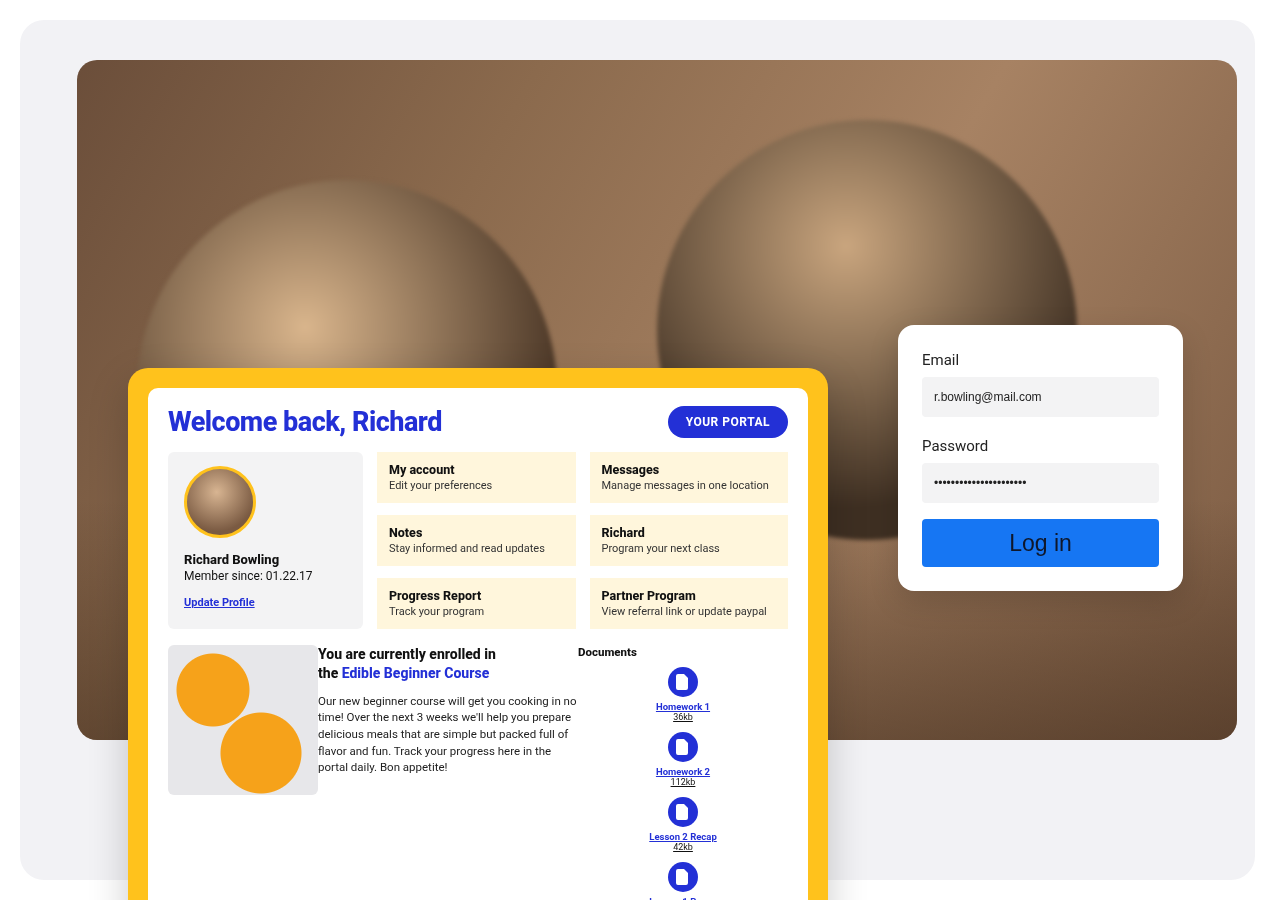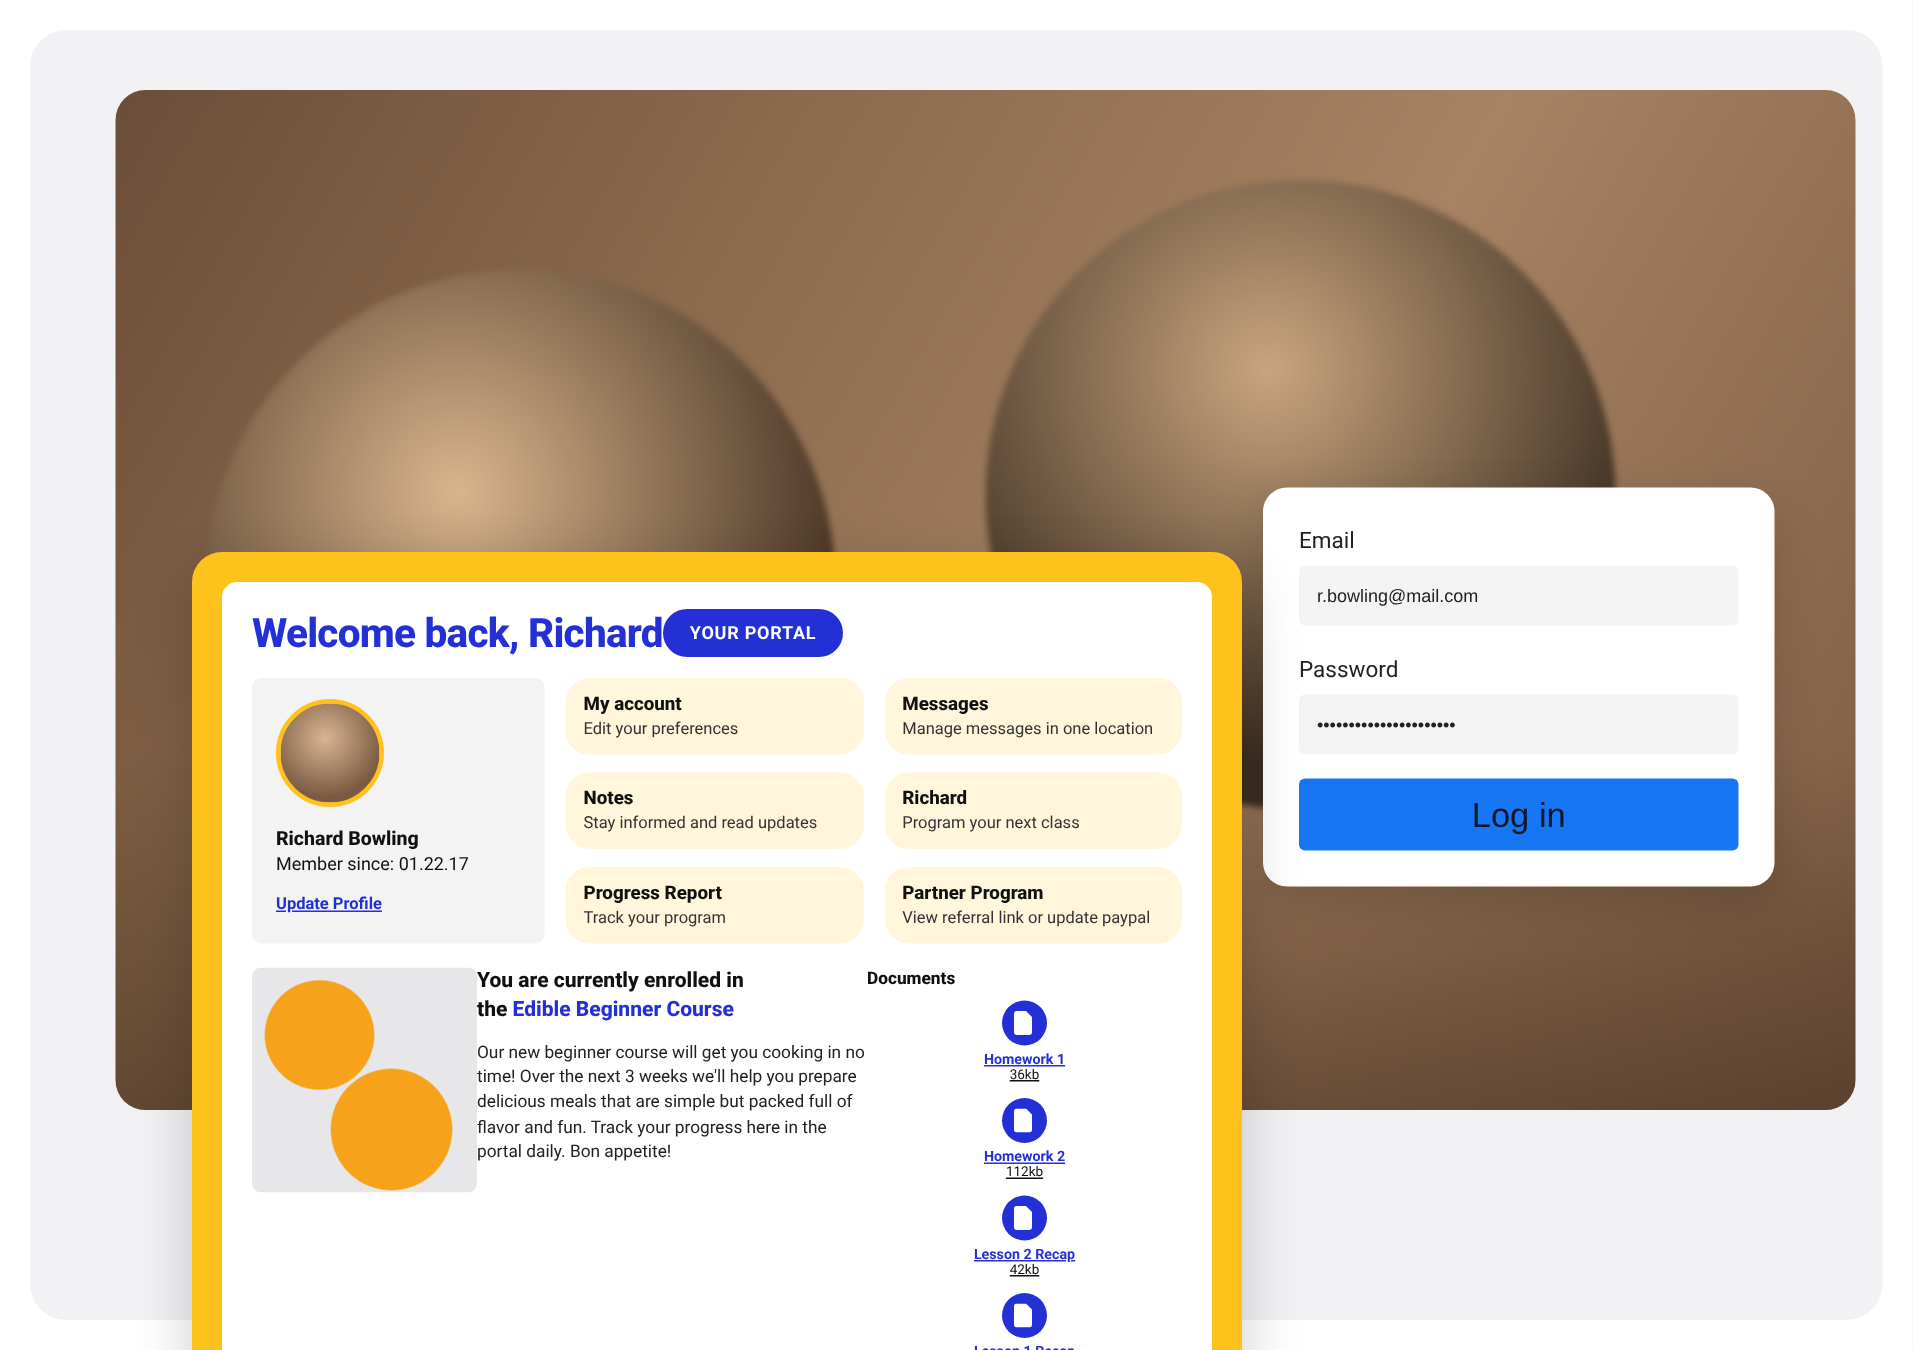--- a/index.html
+++ b/index.html
@@ -52,21 +52,21 @@
     left: 0; right: 0; bottom: 0;
     height: 240px;
     background: linear-gradient(180deg, rgba(0,0,0,0) 0%, rgba(60,40,25,0.5) 100%);
   }
 
   
   .login-card {
     position: absolute;
     right: 72px;
     top: 305px;
-    width: 341px;
+    width: 285px;
     background: #fff;
     border-radius: 16px;
     padding: 22px 24px 24px 24px;
     box-shadow: 0 10px 30px rgba(0,0,0,0.15);
   }
   .login-card label {
     display: block;
     font-size: 15px;
     color: #222;
     margin-bottom: 8px;
@@ -106,20 +106,21 @@
     box-shadow: 0 14px 40px rgba(0,0,0,0.20);
   }
   .portal {
     background: #fff;
     border-radius: 10px;
     padding: 18px 20px 20px 20px;
   }
   .portal-header {
     display: flex;
     align-items: center;
+    justify-content: space-between;
     margin-bottom: 14px;
   }
   .portal-title {
     font-size: 27px;
     font-weight: 800;
     color: #2330d6;
     letter-spacing: -0.5px;
   }
   .portal-badge {
     background: #2330d6;
@@ -156,21 +157,21 @@
   .profile-link {
     font-size: 11px;
     font-weight: 700;
     color: #2330d6;
     text-decoration: underline;
     cursor: pointer;
   }
 
   .tile {
     background: #fff6dc;
-    border-radius: 16px;
+    border-radius: 0;
     padding: 10px 12px 11px 12px;
     cursor: pointer;
   }
   .tile-title { font-size: 12.5px; font-weight: 800; color: #111; }
   .tile-sub   { font-size: 11px; color: #333; margin-top: 2px; }
 
   .lower {
     display: grid;
     grid-template-columns: 150px 1fr 210px;
     margin-top: 16px;

